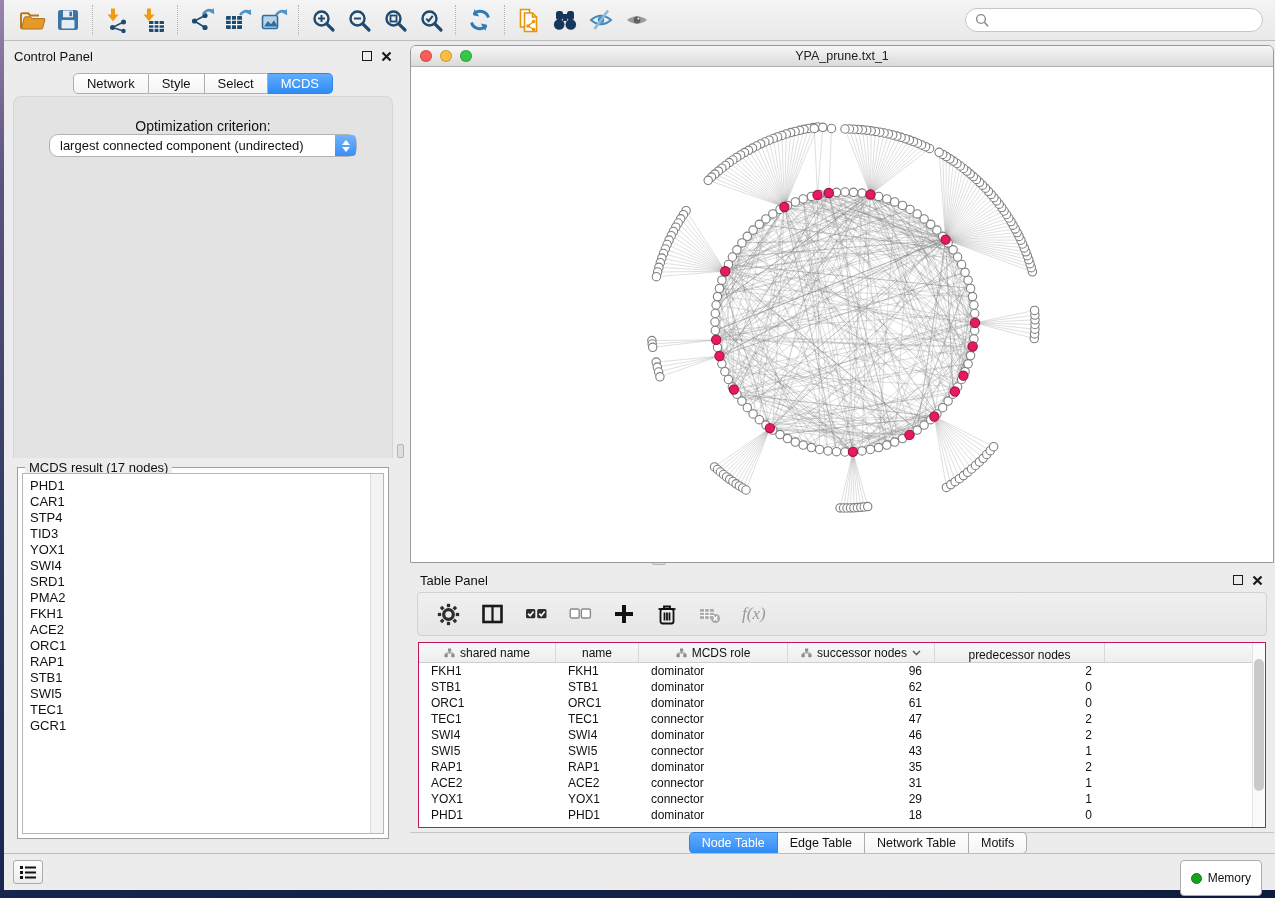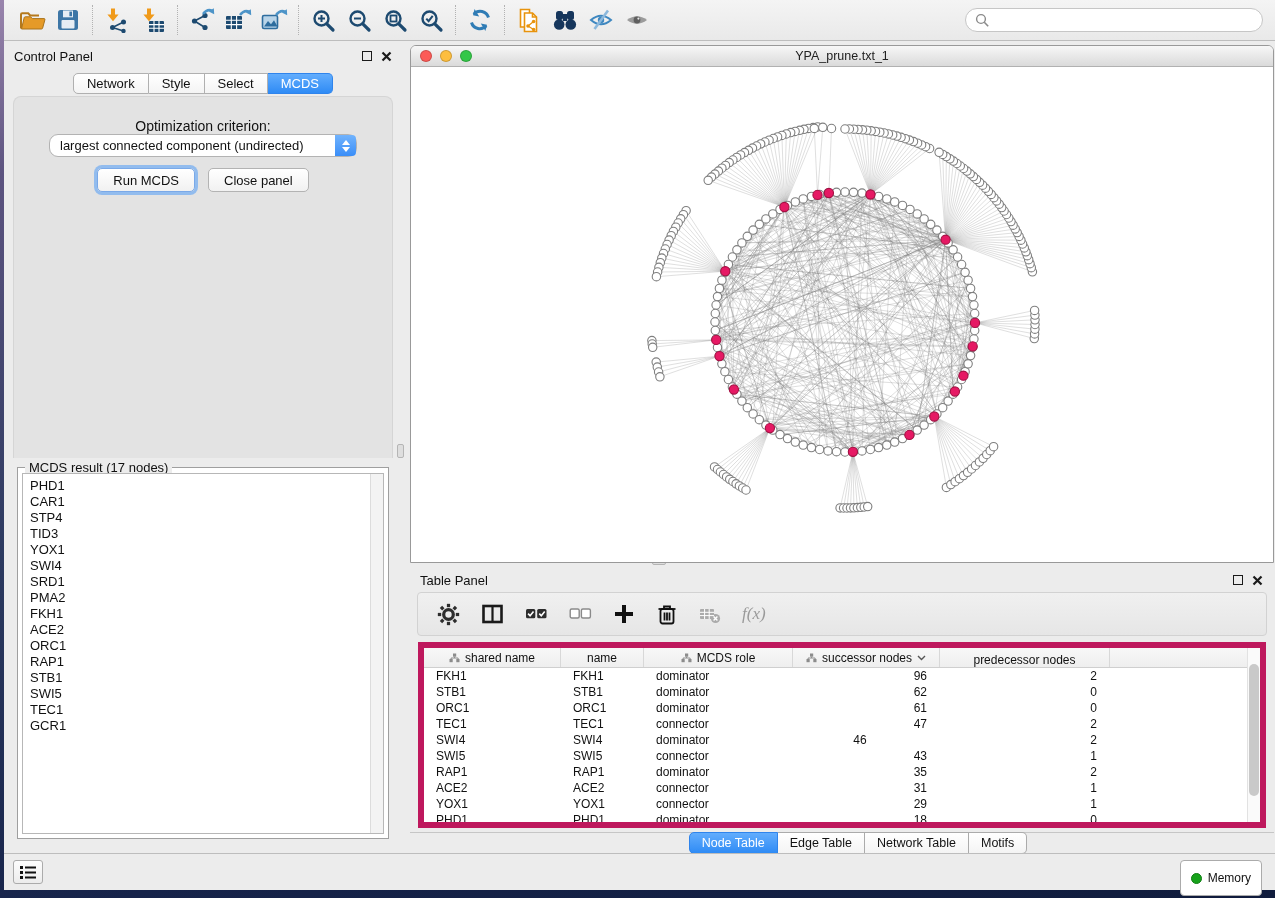--- a/index.html
+++ b/index.html
@@ -69,21 +69,21 @@
   .light { width:12px; height:12px; border-radius:50%; border:1px solid rgba(0,0,0,.18); }
   .netcanvas { position:absolute; left:0; right:0; top:21px; bottom:0; overflow:hidden; }
 
   
   .tpanel { position:absolute; left:4px; right:1px; top:524px; bottom:0; }
   .tp-toolbar { position:absolute; top:26px; left:7px; right:7px; height:44px;
     background:linear-gradient(#f0f0f0,#e6e6e6); border:1px solid #d2d2d2; border-radius:4px;
     display:flex; align-items:center; gap:21px; padding-left:19px; }
   .fx { font-family:"Liberation Serif", serif; font-style:italic; font-size:17px; color:#9a9a9a; }
   .tp-table { position:absolute; top:76px; left:8px; right:8px; height:186px; background:#fff;
-    border:6px solid #be185d; overflow:hidden; }
+    border:1px solid #be185d; overflow:hidden; }
   .thead { display:flex; height:20px; background:linear-gradient(#f8f8f8,#eeeeee); border-bottom:1px solid #cfcfcf; }
   .th { display:flex; align-items:center; justify-content:center; gap:5px; font-size:12px; color:#111;
     border-right:1px solid #d8d8d8; overflow:hidden; flex:none; }
   .tr { display:flex; height:16px; }
   .td { font-size:12px; line-height:16px; color:#111; white-space:nowrap; overflow:hidden; flex:none; }
   .td.lft { padding-left:12px; text-align:left; }
   .td.rgt { padding-right:13px; text-align:right; }
   .vscroll { position:absolute; top:0; right:0; bottom:0; width:13px; background:#fafafa; border-left:1px solid #e2e2e2; }
   .vthumb { position:absolute; top:16px; right:1px; width:10px; height:132px; background:#c9c9c9; border-radius:5px; }
   .hline { position:absolute; left:0; right:0; top:266px; border-top:1px solid #c6c6c6; }
@@ -277,24 +277,20 @@
       </div>
 
     <div class="cp-inner">
       <div class="opt-label">Optimization criterion:</div>
       <div class="selectwrap">
         <span class="selval">largest connected component (undirected)</span>
         <span class="stepper">
             <span class="up"></span>
             <span class="dn"></span>
           </span>
-      </div>
-      <div class="btn-row">
-        <button class="pbtn focused">Run MCDS</button>
-        <button class="pbtn">Close panel</button>
       </div>
     </div>
 
     <div class="group">
       <span class="group-title">MCDS result (17 nodes)</span>
       <div class="mcds-list" id="mcds-list">
           <div class="mcds-item">PHD1</div>
           <div class="mcds-item">CAR1</div>
           <div class="mcds-item">STP4</div>
           <div class="mcds-item">TID3</div>
@@ -1285,21 +1281,21 @@
               <div class="td lft" style="width: 137px;">TEC1</div>
               <div class="td lft" style="width: 83px;">TEC1</div>
               <div class="td lft" style="width: 149px;">connector</div>
               <div class="td rgt" style="width: 147px;">47</div>
               <div class="td rgt" style="width: 170px;">2</div>
             </div>
             <div class="tr">
               <div class="td lft" style="width: 137px;">SWI4</div>
               <div class="td lft" style="width: 83px;">SWI4</div>
               <div class="td lft" style="width: 149px;">dominator</div>
-              <div class="td rgt" style="width: 147px; text-align: center;">46</div>
+              <div class="td rgt" style="width: 147px;">46</div>
               <div class="td rgt" style="width: 170px;">2</div>
             </div>
             <div class="tr">
               <div class="td lft" style="width: 137px;">SWI5</div>
               <div class="td lft" style="width: 83px;">SWI5</div>
               <div class="td lft" style="width: 149px;">connector</div>
               <div class="td rgt" style="width: 147px;">43</div>
               <div class="td rgt" style="width: 170px;">1</div>
             </div>
             <div class="tr">

